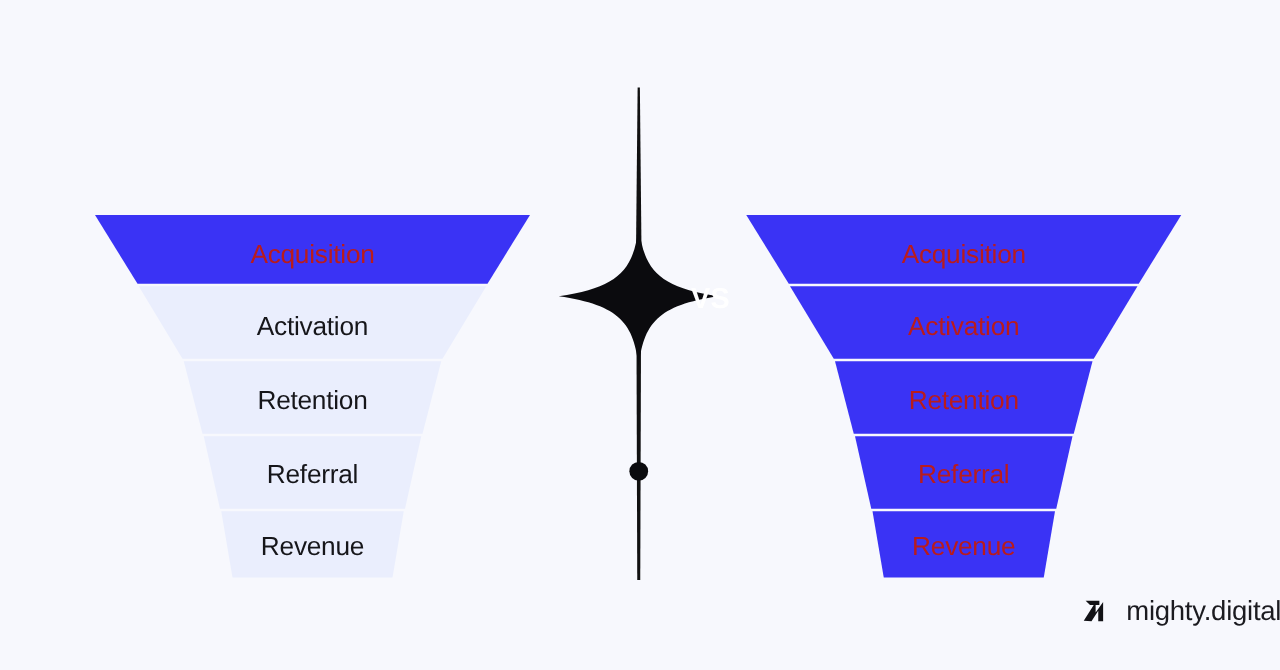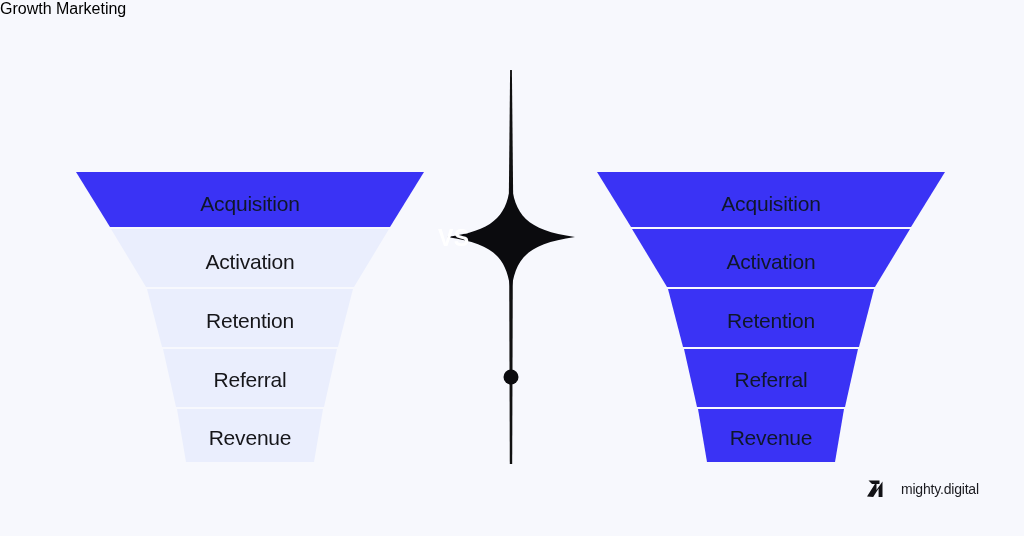--- a/index.html
+++ b/index.html
@@ -38,71 +38,69 @@
   .seg-label {
     position: absolute;
     width: 100%;
     text-align: center;
     font-family: "Liberation Sans", sans-serif;
     font-size: 21px;
     line-height: 21px;
     letter-spacing: -0.2px;
     pointer-events: none;
   }
-  .seg-label.light { color: #0f172a; font-weight: normal; }
+  .seg-label.light { color: #b91c1c; font-weight: normal; }
   .seg-label.dark  { color: #16161a; font-weight: normal; }
 
   
   #vs-divider {
     position: absolute;
     left: 438px;
     top: 60px;
     width: 146px;
     height: 415px;
   }
   #vs-divider svg { display: block; overflow: visible; }
   #vs-text {
     position: absolute;
     left: 0;
     top: 165px;
     width: 146px;
-    text-align: left;
+    text-align: right;
     color: #ffffff;
     font-family: "Liberation Sans", sans-serif;
     font-weight: bold;
     font-size: 23px;
     letter-spacing: 0.3px;
   }
 
   
   #logo {
     position: absolute;
     left: 866px;
     top: 477px;
     height: 24px;
     display: flex;
     align-items: center;
     gap: 9px;
   }
   #logo-mark { display: block; }
   #logo-text {
     font-family: "Liberation Sans", sans-serif;
-    font-size: 14px;
+    font-size: 22px;
     letter-spacing: -0.2px;
     color: #1b1b20;
   }
 </style>
 </head>
 <body>
 
 <div id="infographic">
 
 
-  <div id="title-right">Growth
-Marketing</div>
 
   <div class="funnel" id="funnel-left">
     <svg viewBox="0 0 348 293" preserveAspectRatio="none">
       <polygon id="L0" points="0,0 348,0 314,55 34,55" fill="#3a33f5"></polygon>
       <polygon id="L1" points="35,57 313,57 278,115 70,115" fill="#eaeefd"></polygon>
       <polygon id="L2" points="71,117 277,117 262,175 86,175" fill="#eaeefd"></polygon>
       <polygon id="L3" points="87,177 261,177 248,235 100,235" fill="#eaeefd"></polygon>
       <polygon id="L4" points="101,237 247,237 238,290 110,290" fill="#eaeefd"></polygon>
     </svg>
     <div class="seg-label light" style="top:21px;">Acquisition</div>

